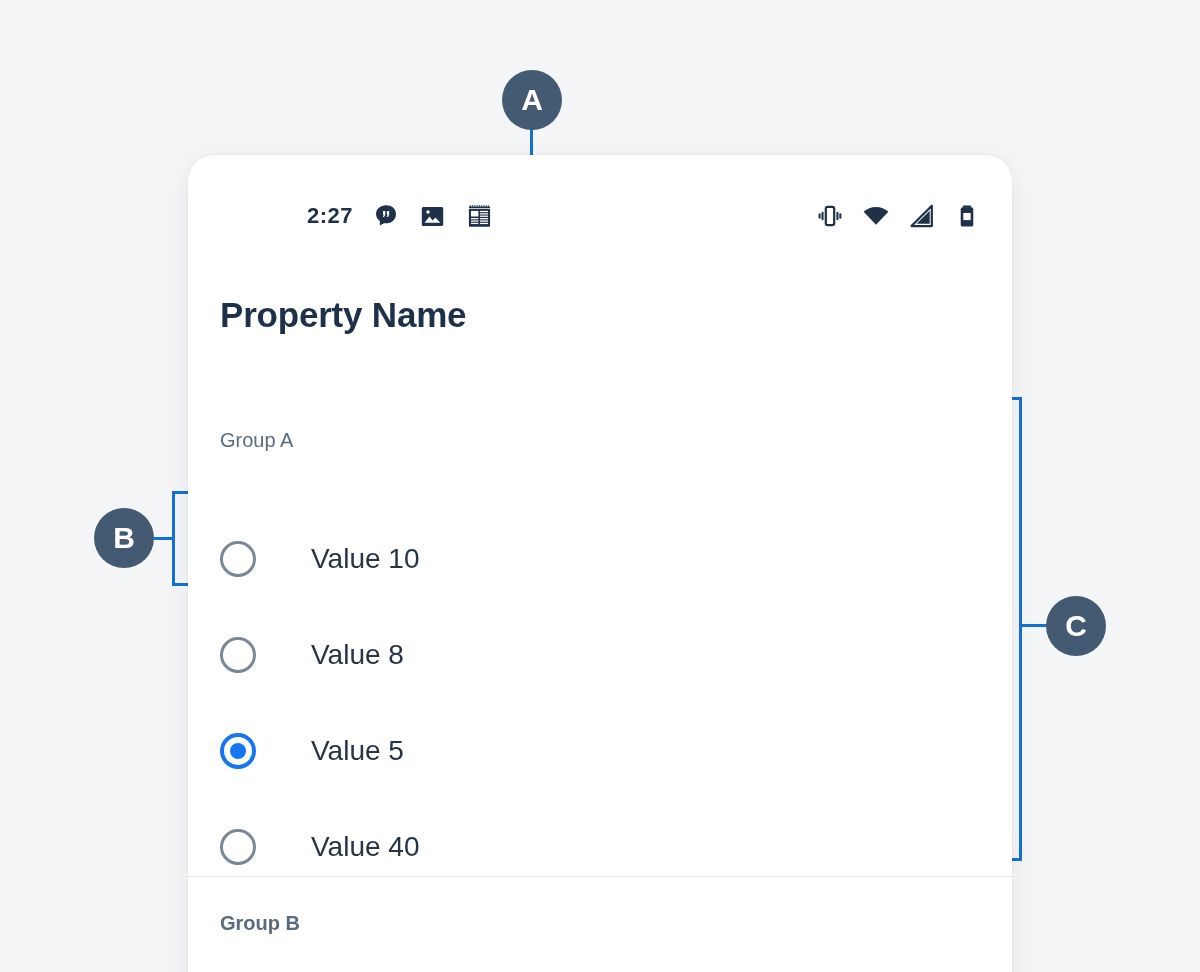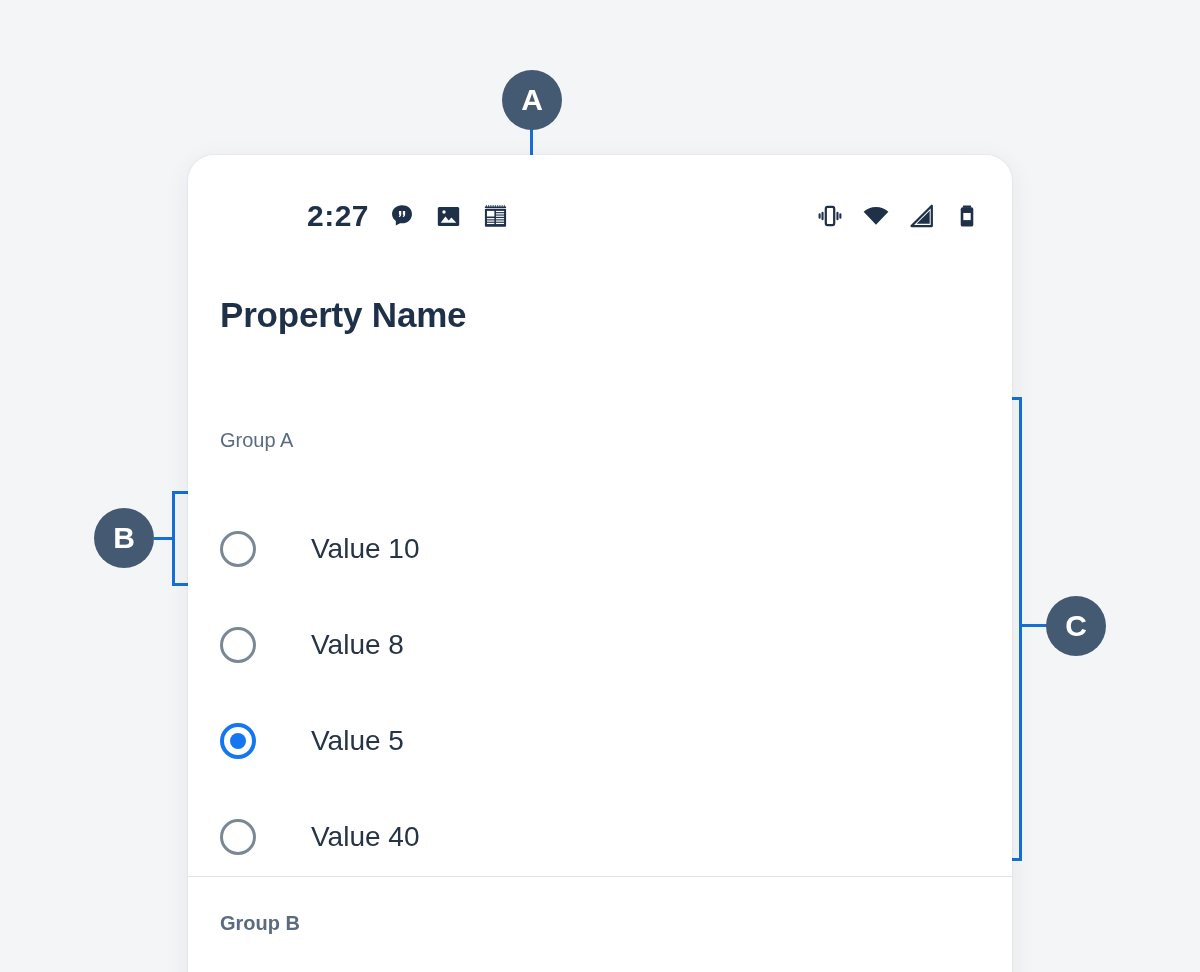--- a/index.html
+++ b/index.html
@@ -43,21 +43,21 @@
     align-items: center;
     padding: 0 32px 0 119px;
     box-sizing: border-box;
   }
   .status-left {
     display: flex;
     align-items: center;
     gap: 20px;
   }
   .status-time {
-    font-size: 30px;
+    font-size: 22px;
     font-weight: bold;
     color: #1f3049;
     letter-spacing: 0.5px;
     line-height: 1;
   }
   .status-right {
     margin-left: auto;
     display: flex;
     align-items: center;
     gap: 18px;
@@ -95,21 +95,21 @@
     left: 0;
     top: 721px;
     width: 824px;
     height: 1px;
     background: #dfe3e8;
   }
 
   .radio-list {
     position: absolute;
     left: 0;
-    top: 346px;
+    top: 356px;
     width: 824px;
   }
   .radio-row {
     position: relative;
     height: 96px;
     display: flex;
     align-items: center;
     padding-left: 32px;
     box-sizing: border-box;
   }

